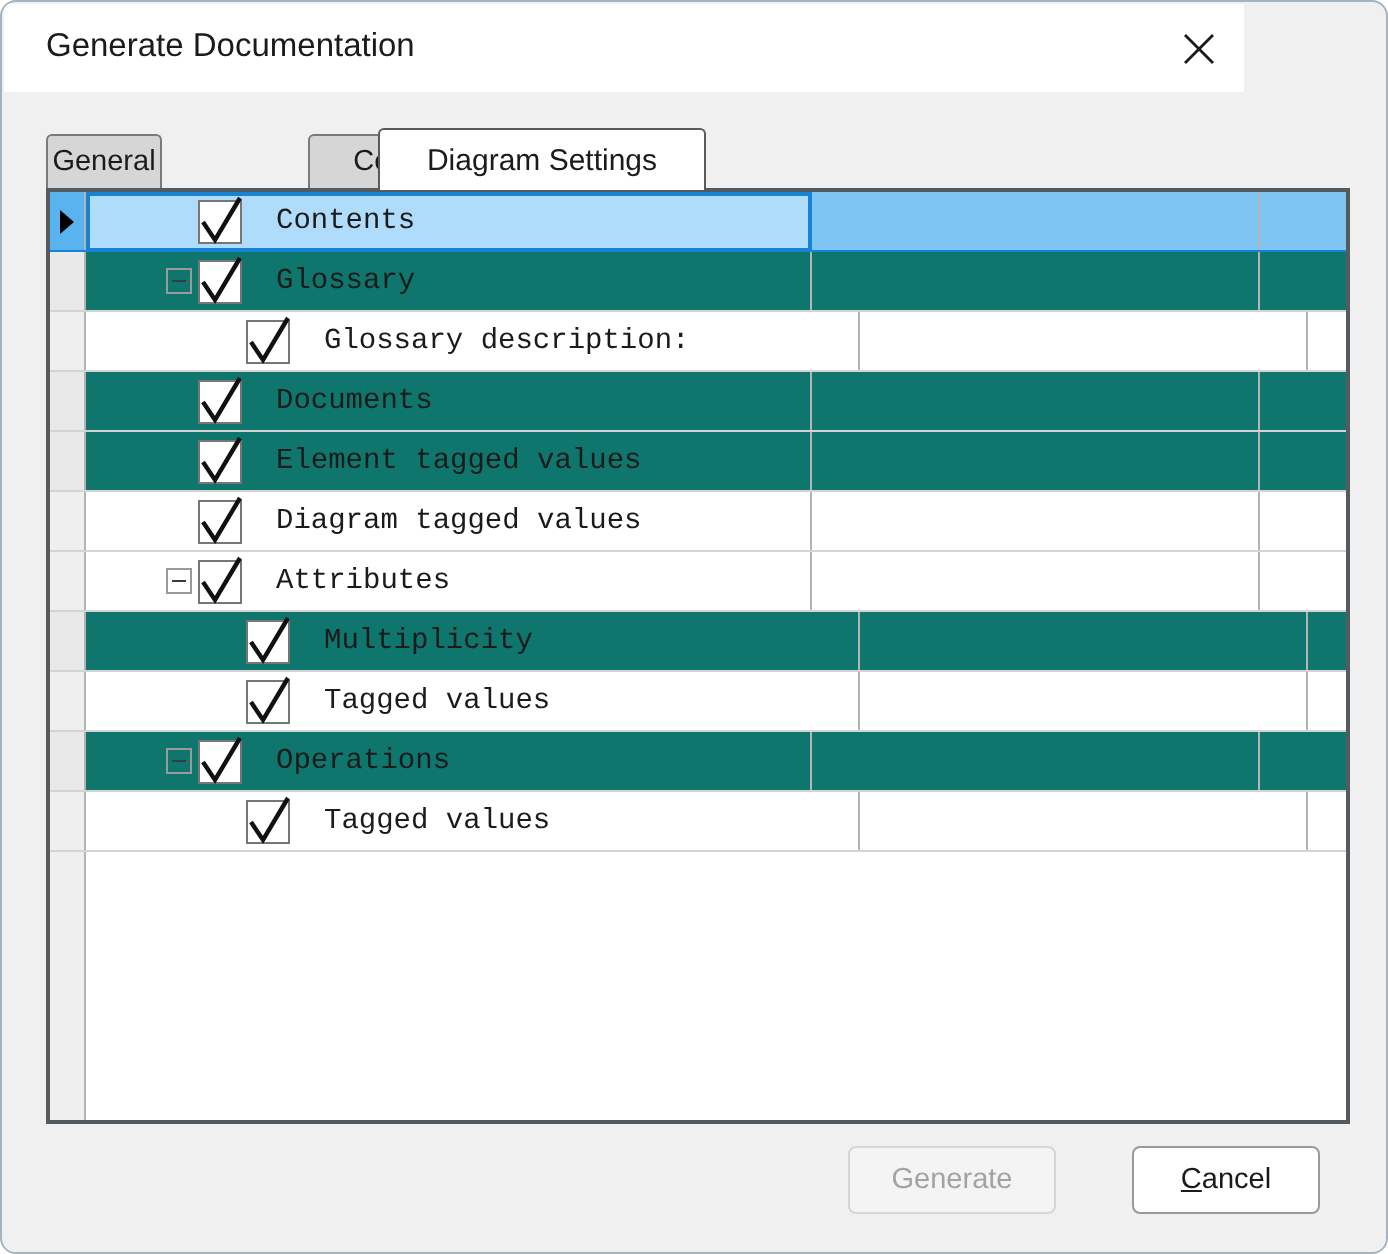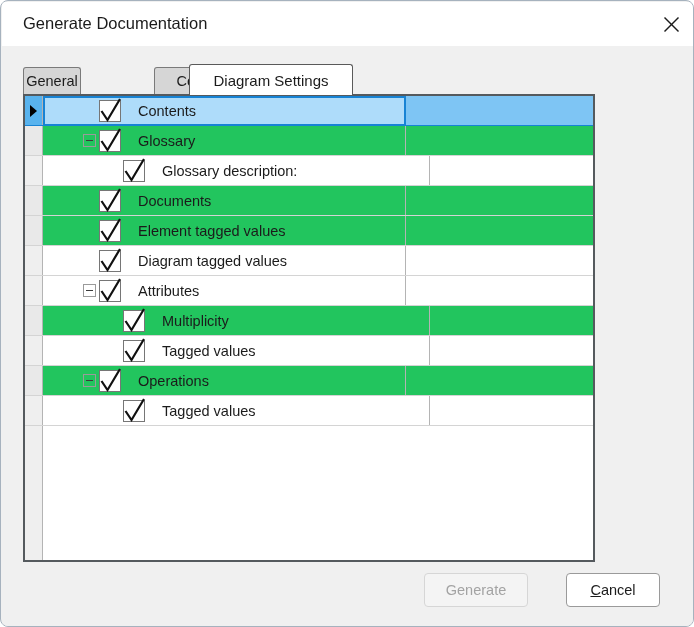--- a/index.html
+++ b/index.html
@@ -24,21 +24,21 @@
     background: #f0f0f0;
     border: 1px solid #a6b2be;
     border-radius: 8px;
     overflow: hidden;
   }
 
   
   .titlebar {
     position: absolute;
     left: 1px; top: 1px;
-    width: 692px;
+    width: 620px;
     height: 44px;
     background: #ffffff;
     box-sizing: border-box;
   }
   .title-text {
     position: absolute;
     left: 21px;
     top: 12px;
     font-size: 16.5px;
     color: #1b1b1b;
@@ -100,26 +100,27 @@
   }
   .tab-general { left: 0px;   width: 58px; }
   .tab-content { left: 83px;  width: 96px; margin-left: 48px; }
   .tab-template{ left: 166px; width: 164px; }
 
   
   .grid-panel {
     position: absolute;
     left: 21px;
     top: 48px;
-    width: 572px;
+    width: 652px;
     height: 468px;
     box-sizing: border-box;
     background: #ffffff;
     border: 2px solid #555a5e;
     overflow: hidden;
+    font-family: Liberation Mono, monospace;
   }
   .grid-inner {
     position: absolute;
     left: 0; top: 0;
     width: 648px;
     height: 464px;
     background: #ffffff;
   }
   
   .gutter {
@@ -137,21 +138,21 @@
     left: 0; top: 0;
     width: 648px;
   }
   .row {
     position: relative;
     height: 30px;
     box-sizing: border-box;
     background: #ffffff;
     border-bottom: 1px solid #d4d4d4;
   }
-  .row.alt { background: #22c55e; }
+  .row.alt { background: #0f766e; }
   .row.selected { background: #7ec5f4; border-bottom: 1px solid #1783d4; }
 
   
   .row-head {
     position: absolute;
     left: 0; top: 0;
     width: 18px;
     height: 100%;
     box-sizing: border-box;
     border-right: 1px solid #b4b4b4;

